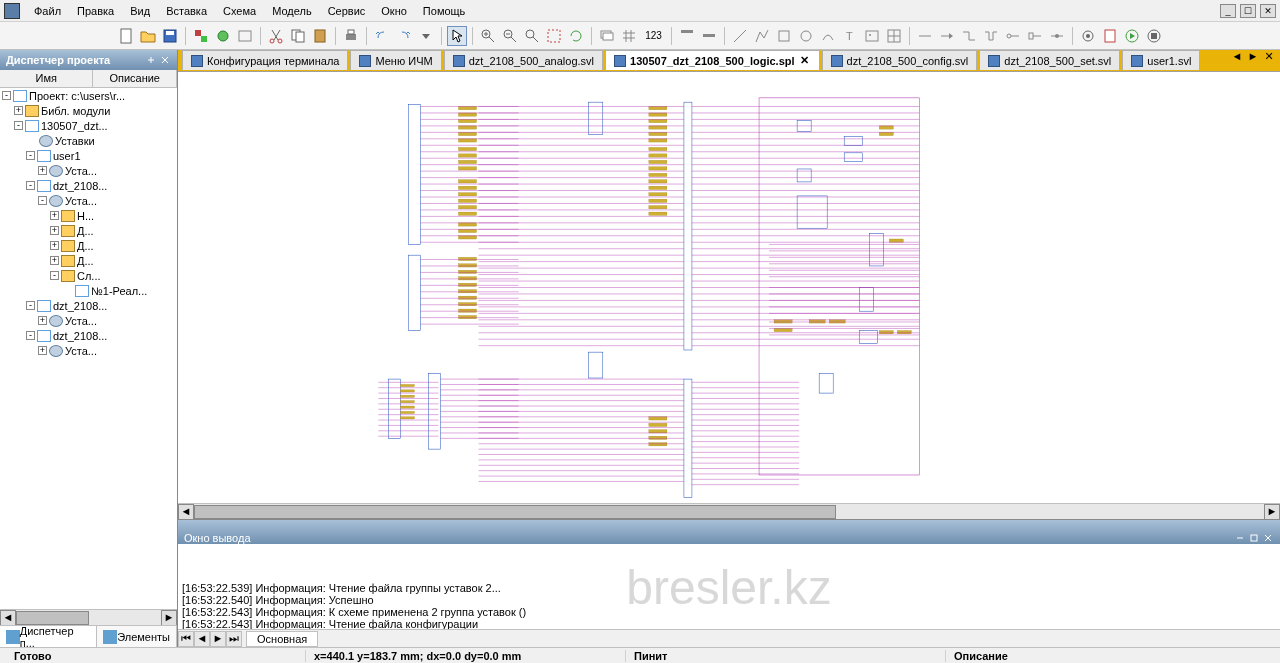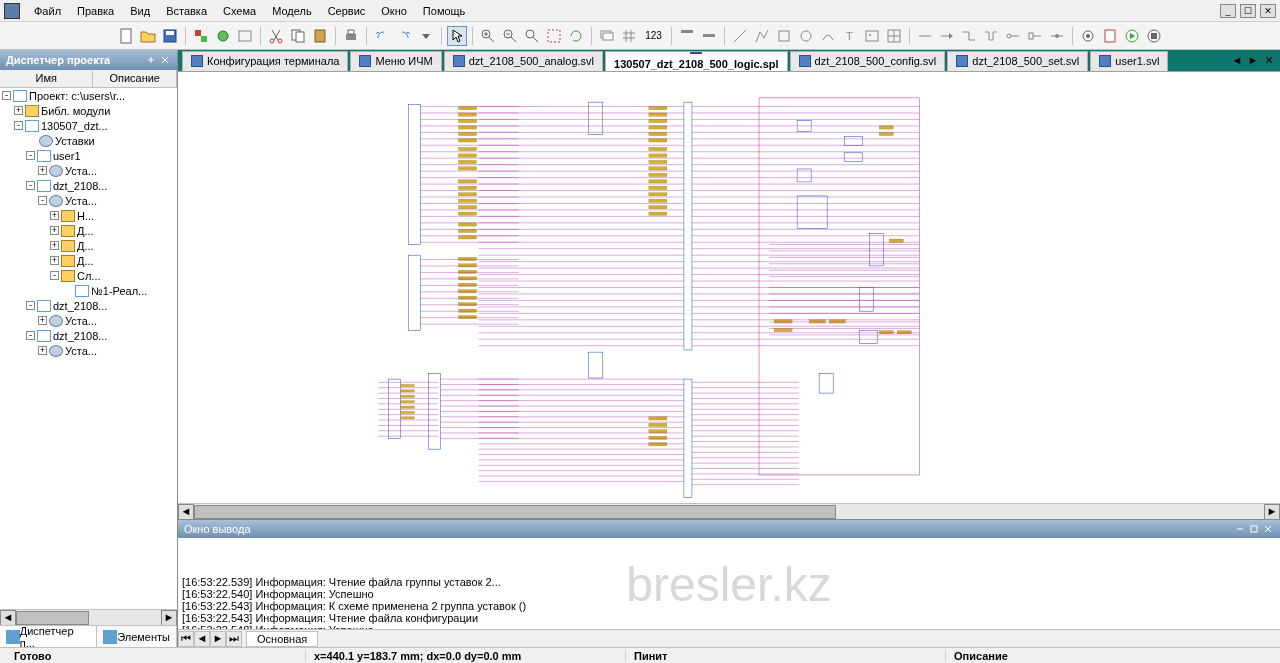--- a/index.html
+++ b/index.html
@@ -38,39 +38,39 @@
 .gear-icon { background: #c0d0e0; border: 1px solid #6080a0; border-radius: 50%; }
 .bottom-tabs { height: 22px; background: #e8e8e8; display: flex; border-top: 1px solid #c0c0c0; }
 .btab { padding: 3px 6px; border-right: 1px solid #c0c0c0; display: flex; align-items: center; gap: 0; cursor: pointer; background: #f8f8f8; }
 .btab.active { background: #fff; }
 .btab-icon { width: 14px; height: 14px; background: #60a0d0; }
 
 
 .content { flex: 1; display: flex; flex-direction: column; }
 
 
-.doc-tabs { height: 22px; background: #0f766e; display: flex; align-items: center; border-bottom: 1px solid #a0a0a0; padding-left: 4px; }
+.doc-tabs { height: 22px; background: #eab308; display: flex; border-bottom: 1px solid #a0a0a0; padding-left: 4px; }
 .doc-tab { height: 20px; padding: 0 8px; display: flex; align-items: center; gap: 4px; border: 1px solid #b0b0b0; border-bottom: none; background: #e8e8e8; margin-right: 2px; cursor: pointer; font-size: 11px; }
-.doc-tab.active { background: #fff; font-weight: bold; flex-direction: column; }
+.doc-tab.active { background: #fff; font-weight: bold; }
 .doc-tab-icon { width: 12px; height: 12px; background: #5080c0; border: 1px solid #305080; }
 .doc-tab-close { width: 12px; height: 12px; text-align: center; line-height: 10px; cursor: pointer; }
 .tab-nav { margin-left: auto; display: flex; gap: 2px; padding-right: 4px; }
 .tab-nav-btn { width: 14px; height: 14px; cursor: pointer; text-align: center; }
 
 
 .canvas-wrap { flex: 1; background: #fff; overflow: hidden; position: relative; }
 .canvas { position: absolute; top: 0; left: 0; width: 100%; height: 100%; }
 .h-scroll { height: 16px; background: #e8e8e8; display: flex; border-top: 1px solid #c0c0c0; }
 .scroll-track { flex: 1; position: relative; background: #e8e8e8; }
 .scroll-thumb { position: absolute; height: 14px; top: 1px; background: #c0c0c0; border: 1px solid #888; }
 .scroll-btn { width: 16px; height: 16px; background: #e0e0e0; border: 1px solid #888; text-align: center; line-height: 12px; cursor: pointer; }
 
 
 .output-panel { height: 128px; border-top: 1px solid #888; display: flex; flex-direction: column; }
-.output-header { height: 18px; background: linear-gradient(#a8c0d8, #7090b0); color: #fff; padding: 0 6px; display: flex; align-items: center; }
+.output-header { height: 24px; background: linear-gradient(#a8c0d8, #7090b0); color: #fff; padding: 0 6px; display: flex; align-items: flex-end; }
 .output-header .sp { margin-left: auto; display: flex; gap: 2px; }
 .output-text { flex: 1; background: #fff; font-family: "Courier New", monospace; font-size: 11px; padding: 2px 4px; overflow: auto; white-space: pre; position: relative; }
 .watermark { position: absolute; left: 50%; top: 50%; transform: translate(-50%, -50%); font-size: 48px; color: rgba(100,100,100,0.25); font-family: Arial; font-weight: 300; pointer-events: none; }
 .output-bottom { height: 18px; background: #f0f0f0; display: flex; align-items: center; border-top: 1px solid #c0c0c0; }
 .sheet-nav { display: flex; }
 .sheet-btn { width: 16px; height: 16px; border: 1px solid #c0c0c0; text-align: center; line-height: 12px; cursor: pointer; background: #e8e8e8; }
 .sheet-tab { padding: 1px 10px; background: #fff; border: 1px solid #c0c0c0; margin-left: 4px; cursor: pointer; }
 
 
 .statusbar { height: 16px; background: #f0f0f0; border-top: 1px solid #c0c0c0; display: flex; align-items: center; font-size: 10px; padding: 0 6px; }

